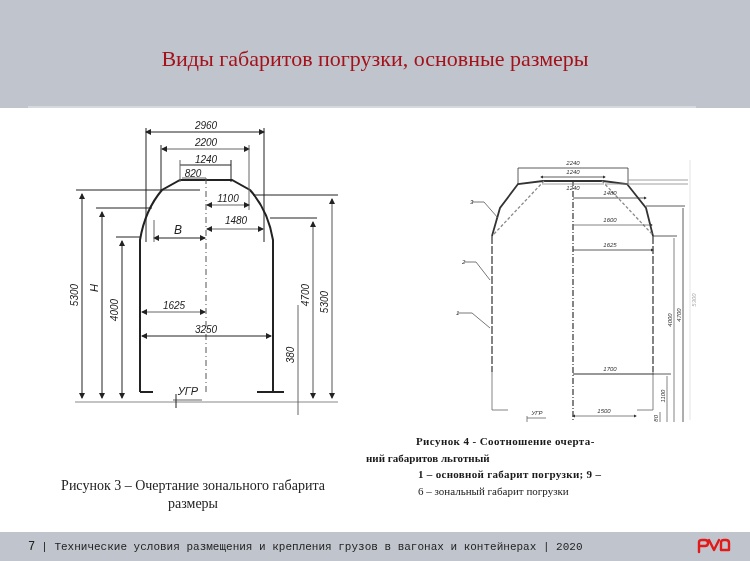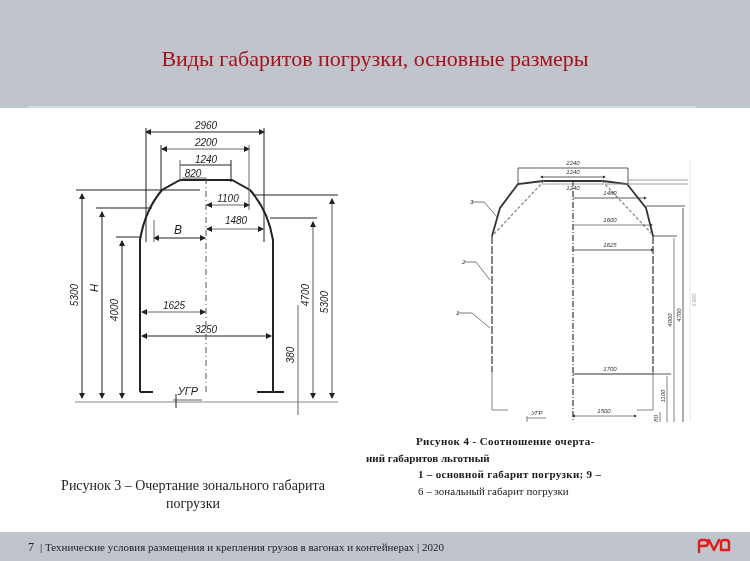--- a/index.html
+++ b/index.html
@@ -9,21 +9,21 @@
     .title { position: absolute; left: 0; top: 46px; width: 750px; text-align: center; color: #a3121b; font-size: 22px; font-family: "Liberation Serif", serif; }
     .content { position: absolute; left: 0; top: 108px; width: 750px; height: 424px; background: #ffffff; }
     .fig { position: absolute; font-style: italic; }
     .fig svg text { font-family: "Liberation Sans", sans-serif; }
     .caption-left { position: absolute; left: 38px; top: 434px; width: 310px; text-align: center; font-size: 14px; line-height: 18px; color: #222; margin-top: 43px; }
     .caption-right { position: absolute; left: 366px; top: 433px; width: 325px; font-size: 11px; line-height: 16.5px; color: #1a1a1a; font-weight: bold; }
     .caption-right .l1 { padding-left: 50px; letter-spacing: 0.4px; }
     .caption-right .l3 { padding-left: 52px; letter-spacing: 0.3px; }
     .caption-right .l5 { padding-left: 52px; font-weight: normal; }
     .footer { position: absolute; left: 0; top: 532px; width: 750px; height: 29px; background: #c0c5cd; }
-    .footer-text { position: absolute; left: 28px; top: 8px; font-size: 11px; color: #222; font-family: Liberation Serif, serif; white-space: nowrap; }
+    .footer-text { position: absolute; left: 28px; top: 8px; font-size: 11px; color: #222; font-family: Liberation Mono, monospace; white-space: nowrap; }
     .footer-text .num { font-size: 12px; margin-right: 6px; }
     .logo { position: absolute; left: 697px; top: 6px; width: 34px; height: 16px; }
   </style>
 </head>
 <body>
 
 <div class="header">
   <div class="title">Виды габаритов погрузки, основные размеры</div>
 </div>
 <div class="header-line"></div>
@@ -101,21 +101,21 @@
       <text x="0" y="0" transform="translate(249,185) rotate(-90)" text-anchor="middle">4700</text>
       <text x="0" y="0" transform="translate(268,192) rotate(-90)" text-anchor="middle">5300</text>
       <text x="0" y="0" transform="translate(234,245) rotate(-90)" text-anchor="middle">380</text>
       <text x="128" y="285" text-anchor="middle" font-size="11">УГР</text>
     </g>
   </svg>
 </div>
 
 <div class="caption-left">
   <div>Рисунок 3 – Очертание зонального габарита</div>
-  <div>погрузки</div>
+  <div>размеры</div>
 </div>
 
 <div class="fig" style="left:380px; top:150px; width:320px; height:272px;">
   <svg width="320" height="272" viewBox="0 0 320 272" xmlns="http://www.w3.org/2000/svg">
     <defs>
       <marker id="ar2" markerWidth="4" markerHeight="4" refX="3" refY="2" orient="auto">
           <path d="M0,0 L4,2 L0,4 z" fill="#333"></path>
         </marker>
       <marker id="al2" markerWidth="4" markerHeight="4" refX="1" refY="2" orient="auto">
           <path d="M4,0 L0,2 L4,4 z" fill="#333"></path>

